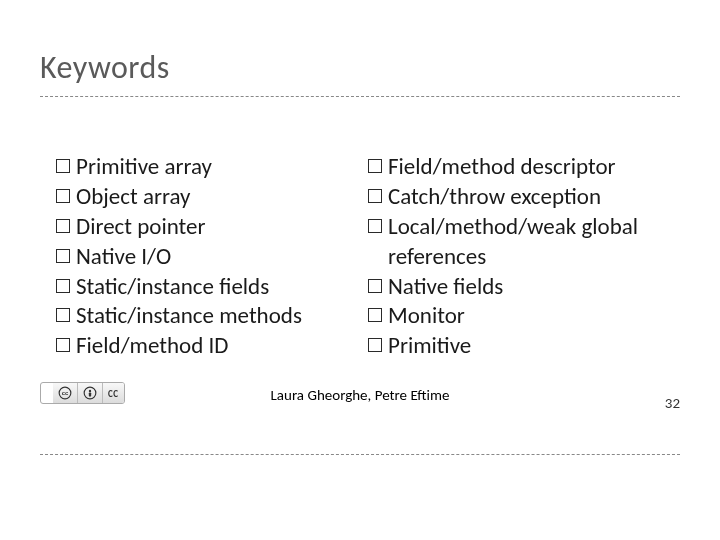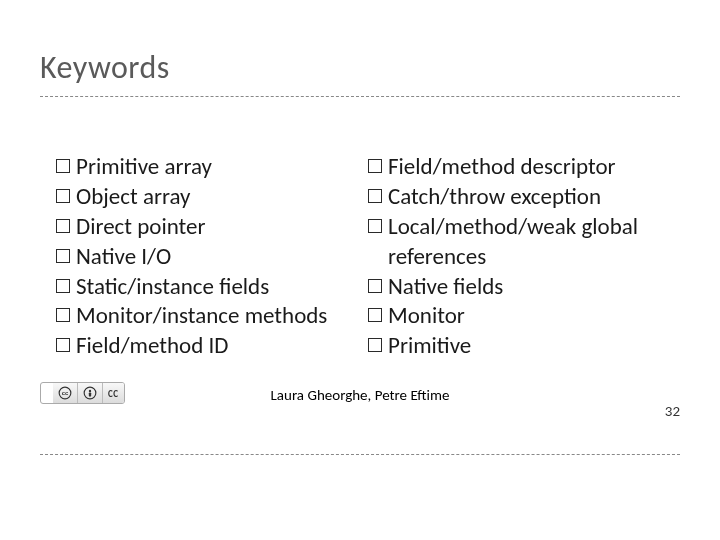--- a/index.html
+++ b/index.html
@@ -105,21 +105,21 @@
     left: 0;
     right: 0;
     bottom: 28px;
     text-align: center;
     font-size: 15px;
     color: #000000;
   }
   .pnum {
     position: absolute;
     right: 40px;
-    bottom: 12px;
+    bottom: 20px;
     font-size: 15px;
     color: #333;
   }
 </style>
 </head>
 <body>
 
 <div class="slide">
   <div class="title">Keywords</div>
   <div class="rule"></div>
@@ -141,21 +141,21 @@
         <div class="item">
           <span class="bullet"></span>
           <span>Native I/O</span>
         </div>
         <div class="item">
           <span class="bullet"></span>
           <span>Static/instance fields</span>
         </div>
         <div class="item">
           <span class="bullet"></span>
-          <span>Monitor/instance methods</span>
+          <span>Static/instance methods</span>
         </div>
         <div class="item">
           <span class="bullet"></span>
           <span>Field/method ID</span>
         </div>
       </div>
     <div class="col" id="col-right">
         <div class="item">
           <span class="bullet"></span>
           <span>Field/method descriptor</span>

